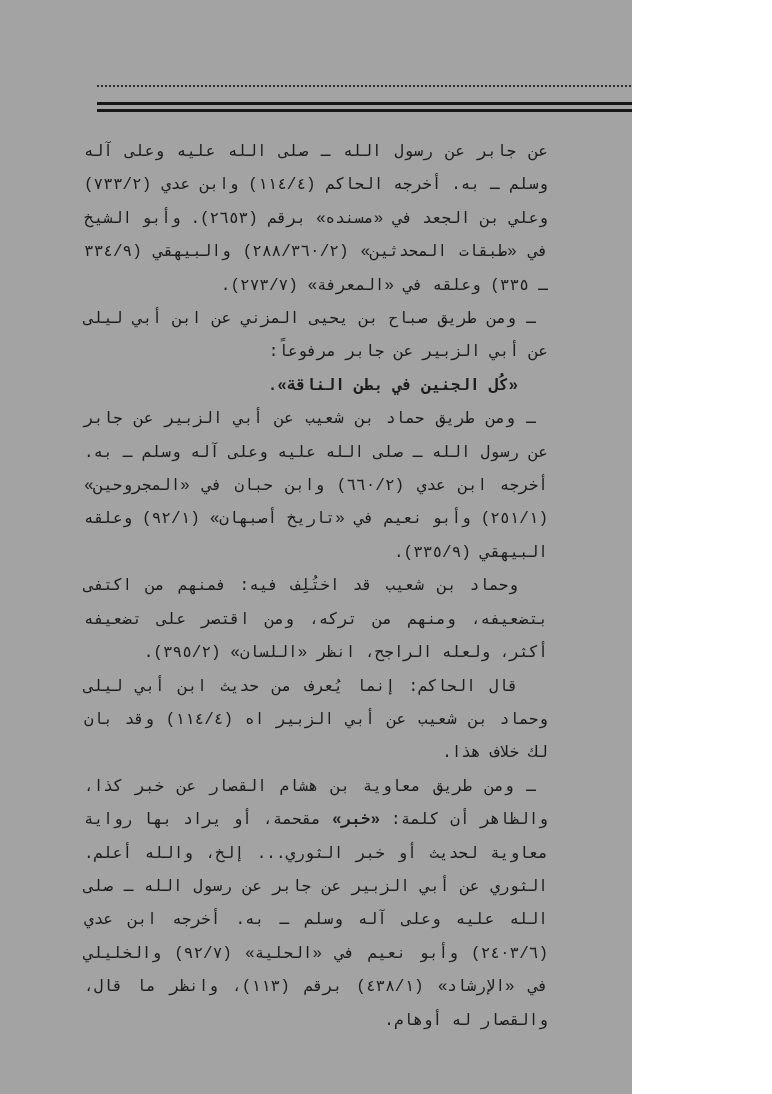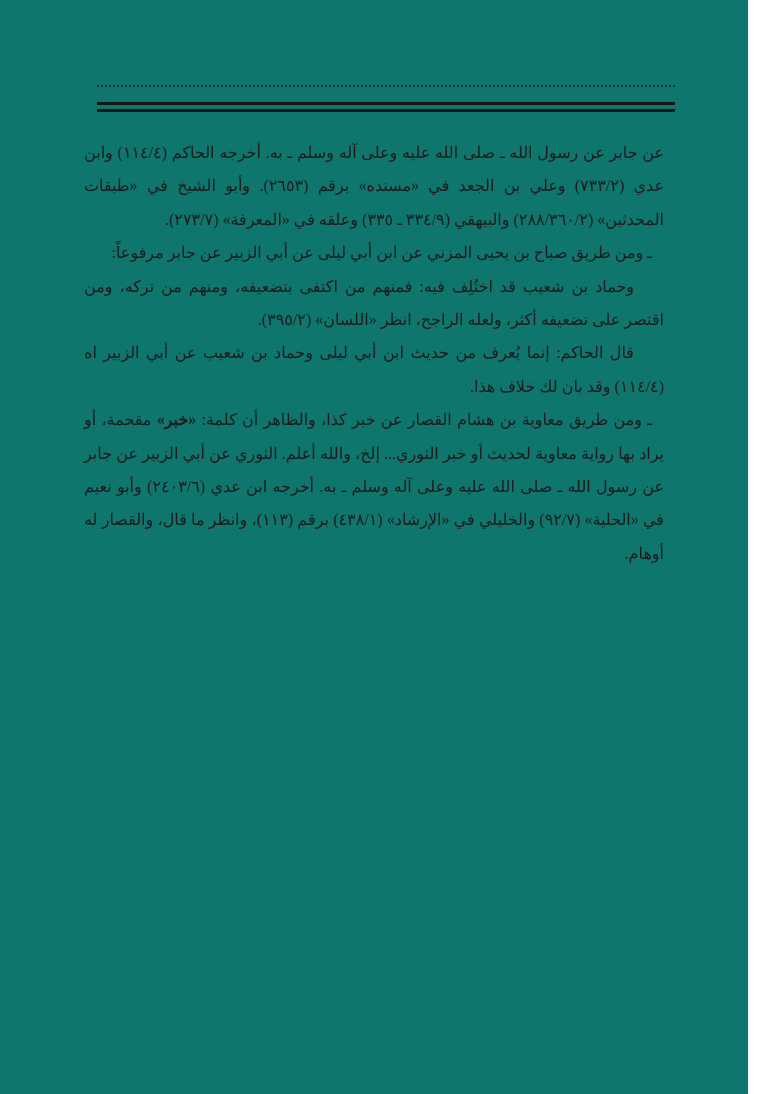--- a/index.html
+++ b/index.html
@@ -2,25 +2,25 @@
 <html lang="ar"><head>
 <meta charset="utf-8">
 <style>
   html, body {
     margin: 0;
     padding: 0;
     background: #ffffff;
   }
   .page {
     position: relative;
-    width: 748px;
+    width: 632px;
     height: 1094px;
-    background: #0f766e;
+    background: #a3a3a3;
     color: #161616;
-    font-family: Liberation Serif, serif;
+    font-family: Liberation Mono, monospace;
     overflow: hidden;
   }
   .rule-dotted {
     position: absolute;
     top: 85px;
     left: 97px;
     width: 578px;
     height: 0;
     border-top: 2px dotted #2a2a2a;
   }
@@ -72,22 +72,24 @@
 
   <div class="rule-dotted"></div>
   <div class="rule-double"></div>
 
   <div class="text-block" dir="rtl" lang="ar">
 
     <p class="para no-indent">عن جابر عن رسول الله ـ صلى الله عليه وعلى آله وسلم ـ به. أخرجه الحاكم (١١٤/٤) وابن عدي (٧٣٣/٢) وعلي بن الجعد في «مسنده» برقم (٢٦٥٣). وأبو الشيخ في «طبقات المحدثين» (٢٨٨/٣٦٠/٢) والبيهقي (٣٣٤/٩ ـ ٣٣٥) وعلقه في «المعرفة» (٢٧٣/٧).</p>
 
     <p class="para dash-indent">ـ ومن طريق صباح بن يحيى المزني عن ابن أبي ليلى عن أبي الزبير عن جابر مرفوعاً:</p>
 
+    <p class="para indent hadith">«كُل الجنين في بطن الناقة».</p>
 
 
+    <p class="para dash-indent">ـ ومن طريق حماد بن شعيب عن أبي الزبير عن جابر عن رسول الله ـ صلى الله عليه وعلى آله وسلم ـ به. أخرجه ابن عدي (٦٦٠/٢) وابن حبان في «المجروحين» (٢٥١/١) وأبو نعيم في «تاريخ أصبهان» (٩٢/١) وعلقه البيهقي (٣٣٥/٩).</p>
 
     <p class="para indent">وحماد بن شعيب قد اختُلِف فيه: فمنهم من اكتفى بتضعيفه، ومنهم من تركه، ومن اقتصر على تضعيفه أكثر، ولعله الراجح، انظر «اللسان» (٣٩٥/٢).</p>
 
     <p class="para indent">قال الحاكم: إنما يُعرف من حديث ابن أبي ليلى وحماد بن شعيب عن أبي الزبير اه (١١٤/٤) وقد بان لك خلاف هذا.</p>
 
     <p class="para dash-indent"><span>ـ ومن طريق معاوية بن هشام القصار عن خبر كذا، والظاهر أن كلمة: </span><span class="bold">«خبر»</span><span> مقحمة، أو يراد بها رواية معاوية لحديث أو خبر الثوري... إلخ، والله أعلم. الثوري عن أبي الزبير عن جابر عن رسول الله ـ صلى الله عليه وعلى آله وسلم ـ به. أخرجه ابن عدي (٢٤٠٣/٦) وأبو نعيم في «الحلية» (٩٢/٧) والخليلي في «الإرشاد» (٤٣٨/١) برقم (١١٣)، وانظر ما قال، والقصار له أوهام.</span></p>
 
   </div>
 
 

